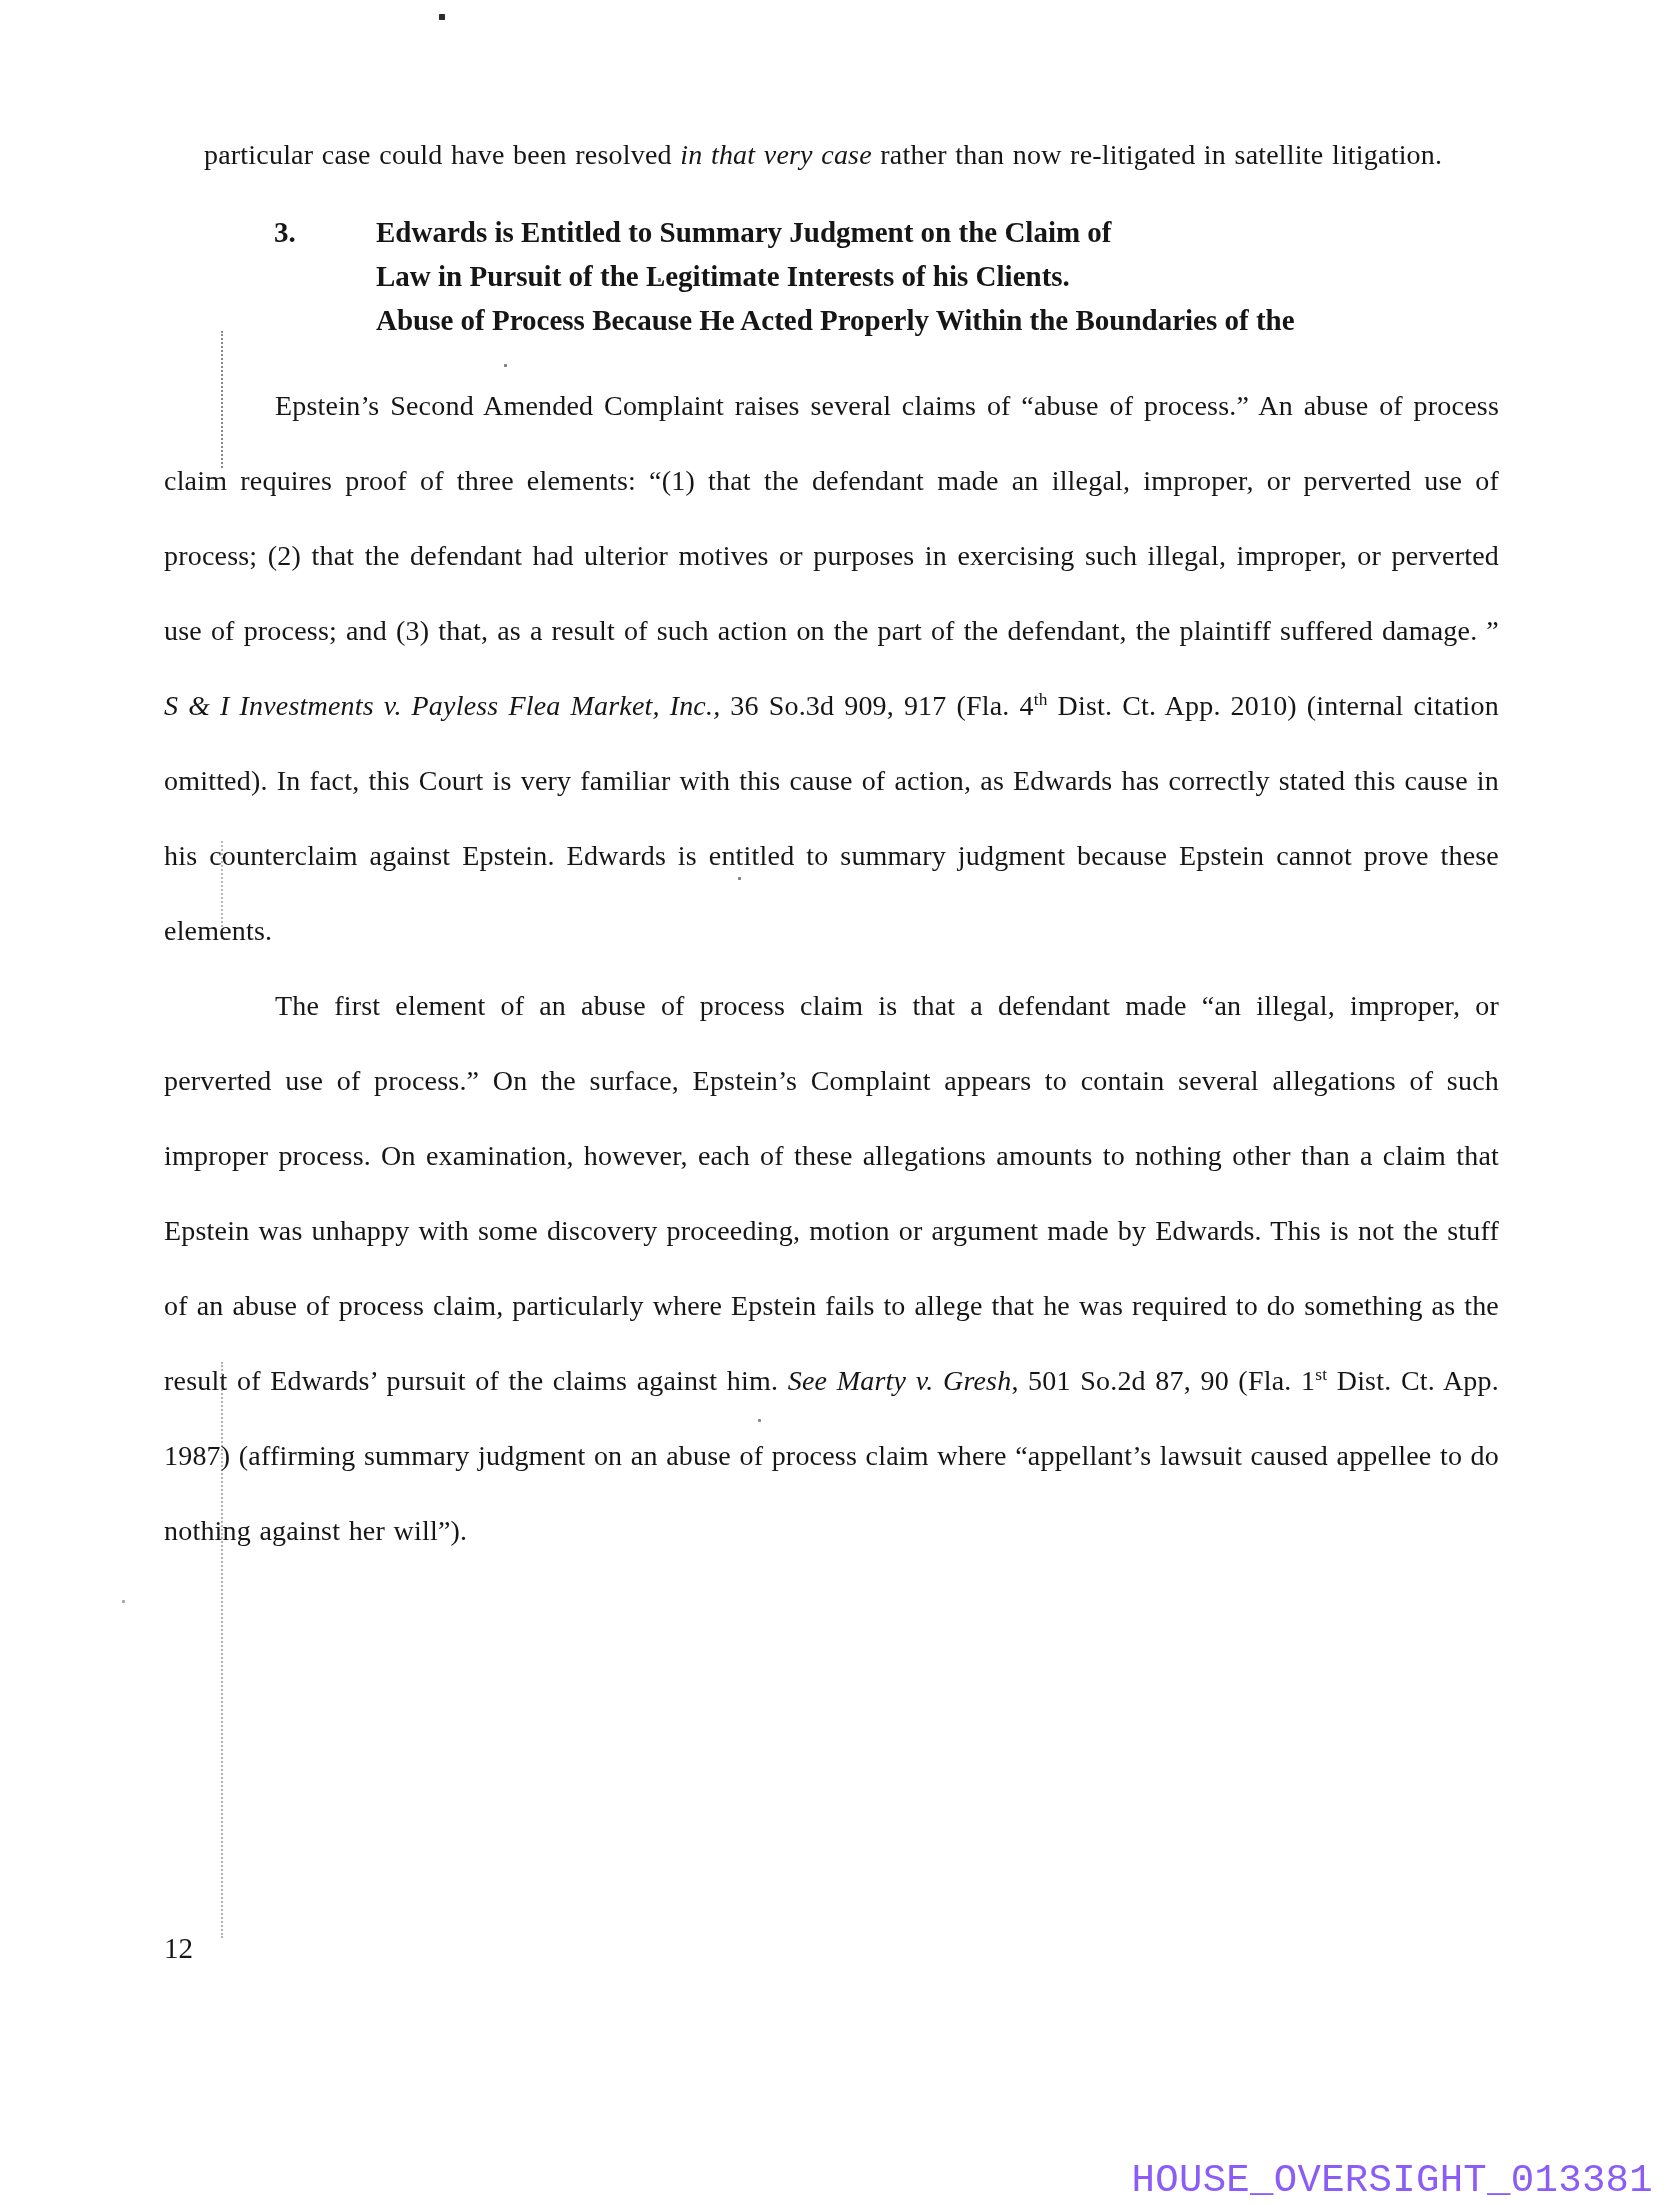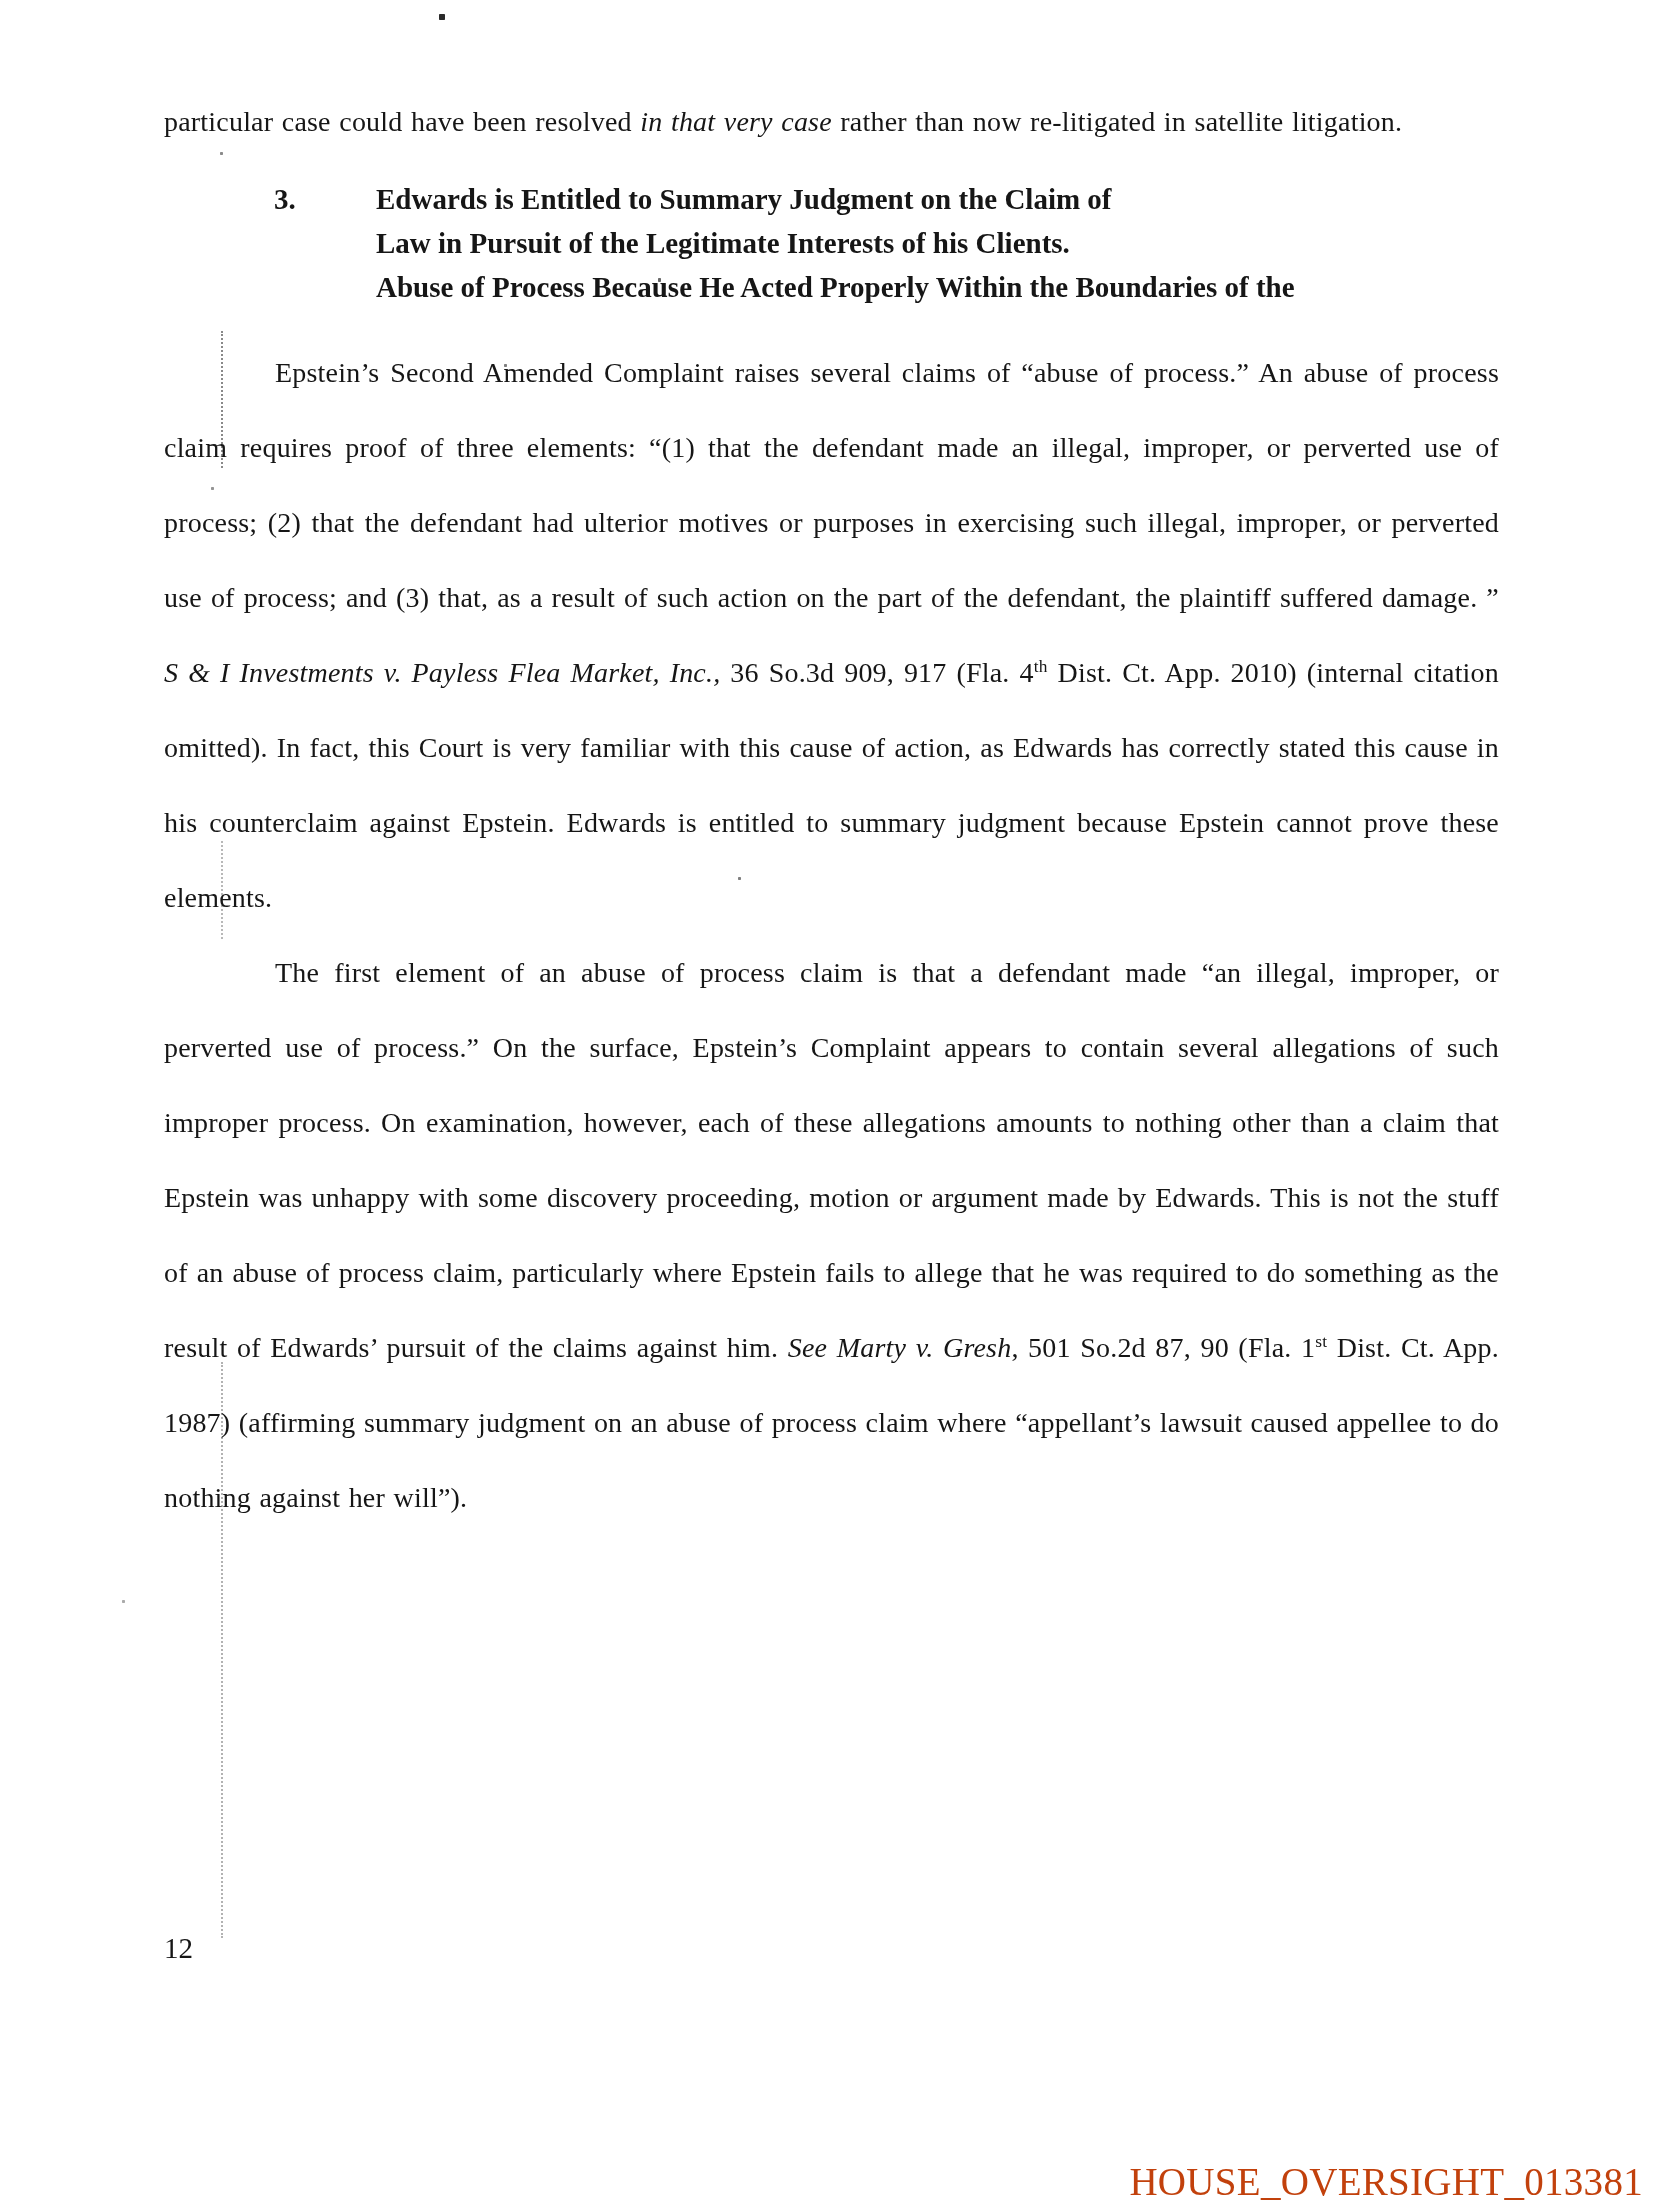--- a/index.html
+++ b/index.html
@@ -24,21 +24,22 @@
   }
   .body-para {
     margin: 0;
     font-size: 28px;
     line-height: 75px;
     text-align: justify;
     letter-spacing: 0.2px;
     word-spacing: 1.3px;
   }
   .para-first {
-    padding-top: 84px;
+    padding-top: 117px;
+    margin-left: 40px;
   }
   .indented {
     text-indent: 111px;
   }
   .para-2 {
     margin-top: 26px;
   }
   .r-i { font-style: italic; }
   .r-sup {
     vertical-align: super;
@@ -61,26 +62,26 @@
   .page-number {
     position: absolute;
     left: 164px;
     width: 1335px;
     top: 1932px;
     font-size: 29px;
     line-height: 33px;
   }
   .bates {
     position: absolute;
-    right: 26px;
+    right: 16px;
     top: 2159px;
-    font-family: Liberation Serif, serif;
+    font-family: Liberation Mono, monospace;
     font-size: 39px;
     letter-spacing: 0.3px;
-    color: #c2410c;
+    color: #8b5cf6;
   }
   
   .artifact { position: absolute; pointer-events: none; }
   .speck {
     background: #2a2a2a;
     border-radius: 0.7px;
   }
   .dotcol {
     width: 0;
     border-left: 2px dotted rgba(40,40,40,0.55);

